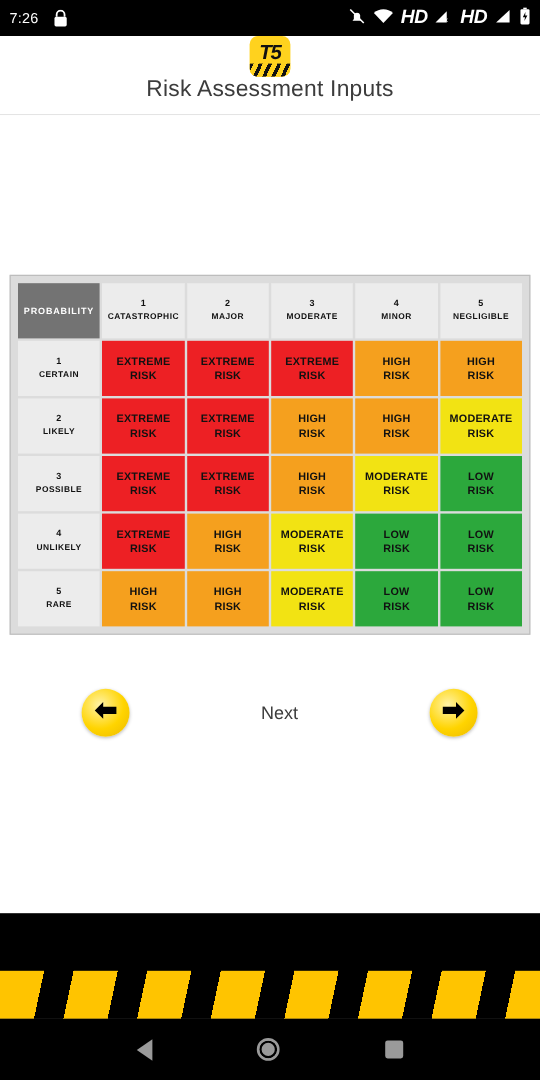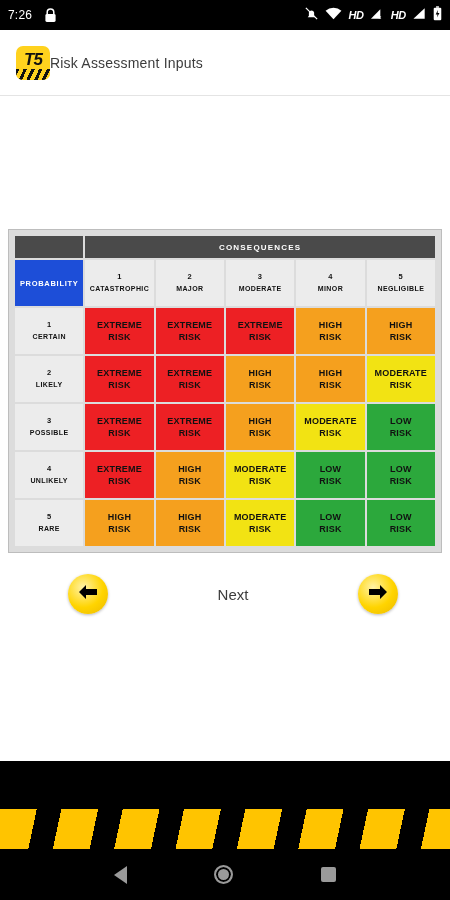--- a/index.html
+++ b/index.html
@@ -14,58 +14,59 @@
   
   .statusbar {
     height:30px; background:#000; color:#fff;
     display:flex; align-items:center; padding:0 8px;
     font-size:13px;
   }
   .sb-time { font-size:12px; letter-spacing:.2px; }
   .sb-lock { margin-left:12px; display:flex; align-items:center; }
   .sb-spacer { flex:1; }
   .sb-icons { display:flex; align-items:center; gap:6px; }
-  .sb-hd { font-size:11px; font-weight:bold; font-style:italic; letter-spacing:-.3px; }
+  .sb-hd { font-size:16px; font-weight:bold; font-style:italic; letter-spacing:-.3px; }
 
   
   .appbar {
     height:66px; background:#fff;
     display:flex; align-items:center; padding:0 16px;
     border-bottom:1px solid #e4e4e4;
+    flex-direction:column;
   }
   .logo {
     width:34px; height:34px; border-radius:7px;
     background:#FFD21E; position:relative; overflow:hidden;
     flex:0 0 auto; display:flex; align-items:flex-start; justify-content:center;
   }
   .logo-txt {
     font-size:17px; font-weight:bold; font-style:italic; color:#111;
     line-height:1; margin-top:5px; letter-spacing:-1px;
   }
   .logo-stripes {
     position:absolute; left:0; right:0; bottom:0; height:11px;
     background:repeating-linear-gradient(115deg,#111 0 3px,#FFD21E 3px 7px);
   }
   .appbar-title {
-    font-size:14px; color:#3c3c3c; letter-spacing:.2px;
+    font-size:19px; color:#3c3c3c; letter-spacing:.2px;
   }
 
   
   .content { position:relative; height:665px; background:#fff; }
 
   .matrix-wrap {
     position:absolute; top:133px; left:8px; width:434px;
     background:#dcdcdc; border:1px solid #bdbdbd; padding:4px;
   }
   table.matrix { width:100%; border-collapse:separate; border-spacing:2px; table-layout:fixed; }
   table.matrix td { text-align:center; vertical-align:middle; padding:0; }
 
   .hd-dark { background:#4a4a4a; color:#fff; font-size:8px; font-weight:bold; letter-spacing:1.2px; height:22px; }
   .hd-blank { background:#4a4a4a; height:22px; }
-  .hd-prob { background:#1d4ed8; color:#fff; font-size:7.5px; font-weight:bold; letter-spacing:.7px; height:46px; }
+  .hd-prob { background:#737373; color:#fff; font-size:7.5px; font-weight:bold; letter-spacing:.7px; height:46px; }
   .hd-cons { background:#ececec; color:#111; font-size:7px; font-weight:bold; letter-spacing:.4px; height:46px; line-height:1.7; }
   .hd-cons b { display:block; font-size:7.5px; }
   .lbl-row { background:#ececec; color:#111; font-size:7px; font-weight:bold; letter-spacing:.4px; height:46px; line-height:1.7; }
   .lbl-row b { display:block; font-size:7.5px; }
   .cell { height:46px; font-size:9px; font-weight:bold; color:#111; letter-spacing:.2px; line-height:1.35; }
   .cell span { display:block; }
 
   
   .pager {
     position:absolute; left:16px; right:0; top:468px; height:60px;
@@ -155,24 +156,20 @@
     <span class="logo-stripes"></span>
   </div>
   <div class="appbar-title">Risk Assessment Inputs</div>
 </div>
 
 <div class="content">
 
   <div class="matrix-wrap">
     <table class="matrix">
       <tbody>
-        <tr>
-          <td class="hd-blank"></td>
-          <td class="hd-dark" colspan="5">CONSEQUENCES</td>
-        </tr>
         <tr>
           <td class="hd-prob">PROBABILITY</td>
           <td class="hd-cons">
             <b>1</b>
             <span>CATASTROPHIC</span>
           </td>
           <td class="hd-cons">
             <b>2</b>
             <span>MAJOR</span>
           </td>

